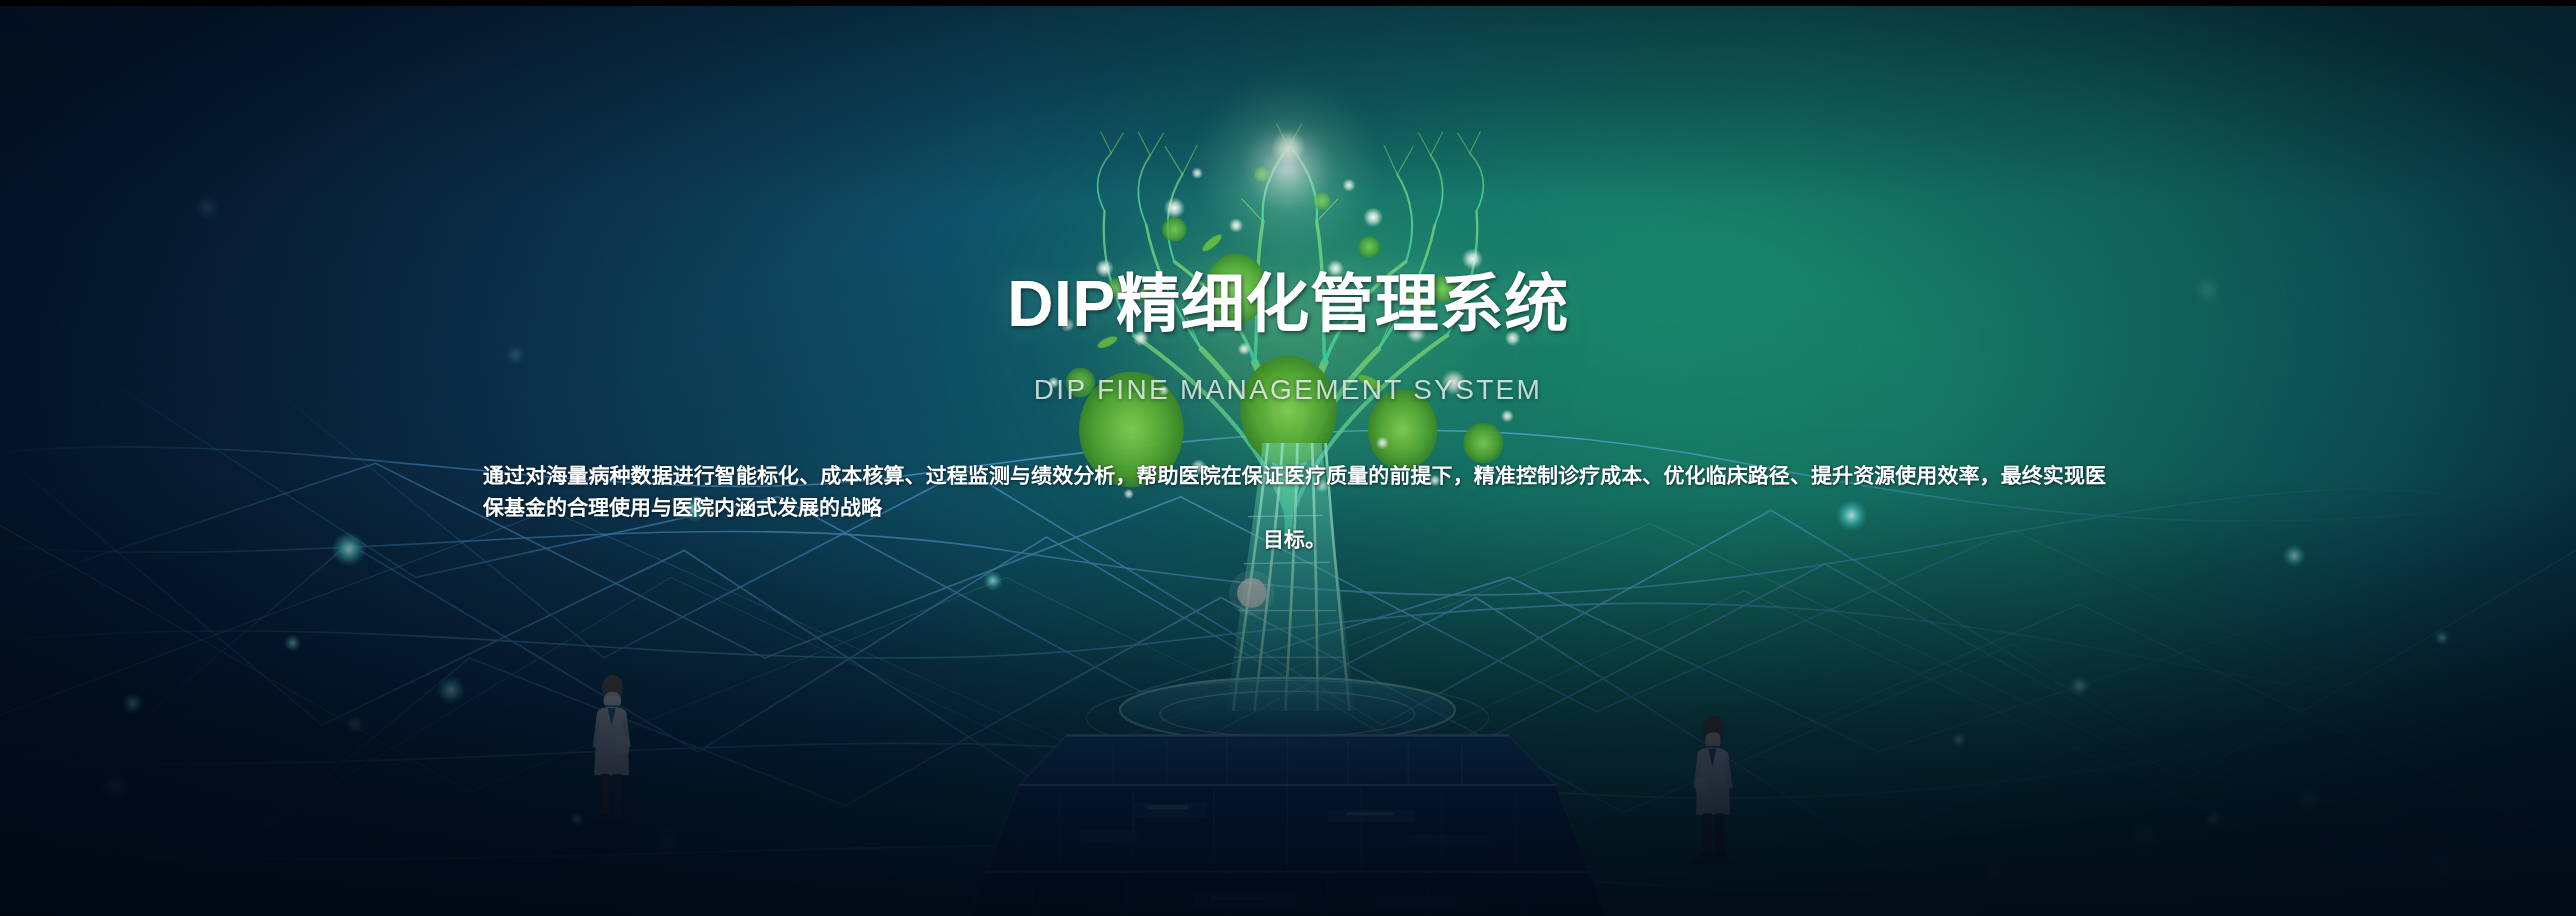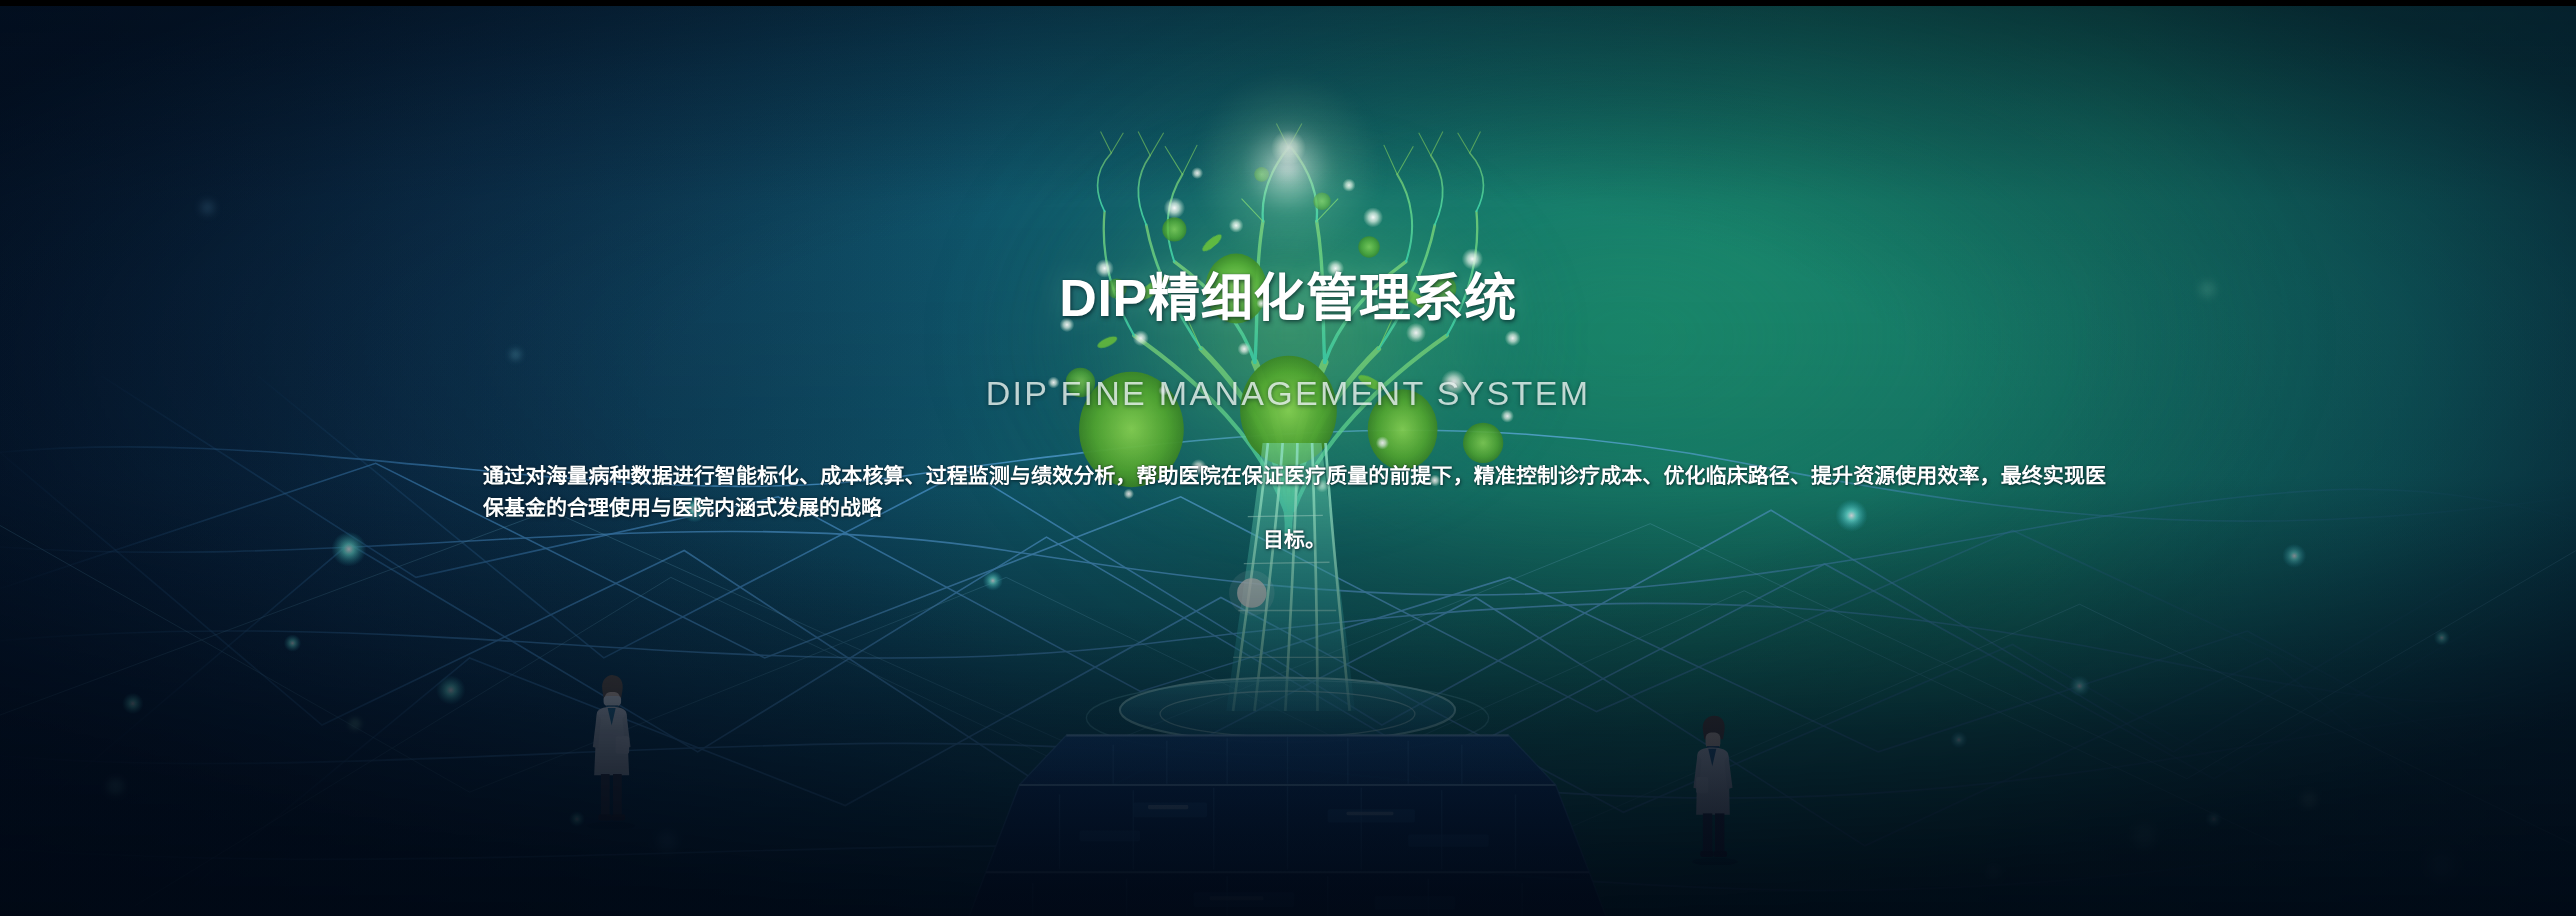--- a/index.html
+++ b/index.html
@@ -99,33 +99,33 @@
   .person{position:absolute;}
 
   
   .content{
     position:absolute;left:0;top:0;width:2576px;height:916px;
     z-index:40;pointer-events:none;
   }
   .title{
     position:absolute;left:0;top:272px;width:2576px;
     text-align:center;
-    font-size:52px;line-height:1;
+    font-size:64px;line-height:1;
     font-weight:bold;color:#ffffff;
     letter-spacing:0.7px;
     text-shadow:
       0 0 1.3px rgba(10,40,40,.55),
       1.3px 2px 4.7px rgba(4,25,30,.62),
       0 0 24px rgba(180,255,220,.20);
     white-space:nowrap;
   }
   .subtitle{
     position:absolute;left:0;top:376px;width:2576px;
     text-align:center;
-    font-size:34px;line-height:1;
+    font-size:28px;line-height:1;
     font-weight:normal;
     color:rgba(238,248,244,.80);
     letter-spacing:2.3px;
     text-shadow:0 1.3px 4px rgba(5,30,34,.55);
     white-space:nowrap;
   }
   .desc{
     position:absolute;left:483px;top:460px;width:1623px;
     font-size:21px;line-height:32px;
     font-weight:bold;color:#ffffff;

